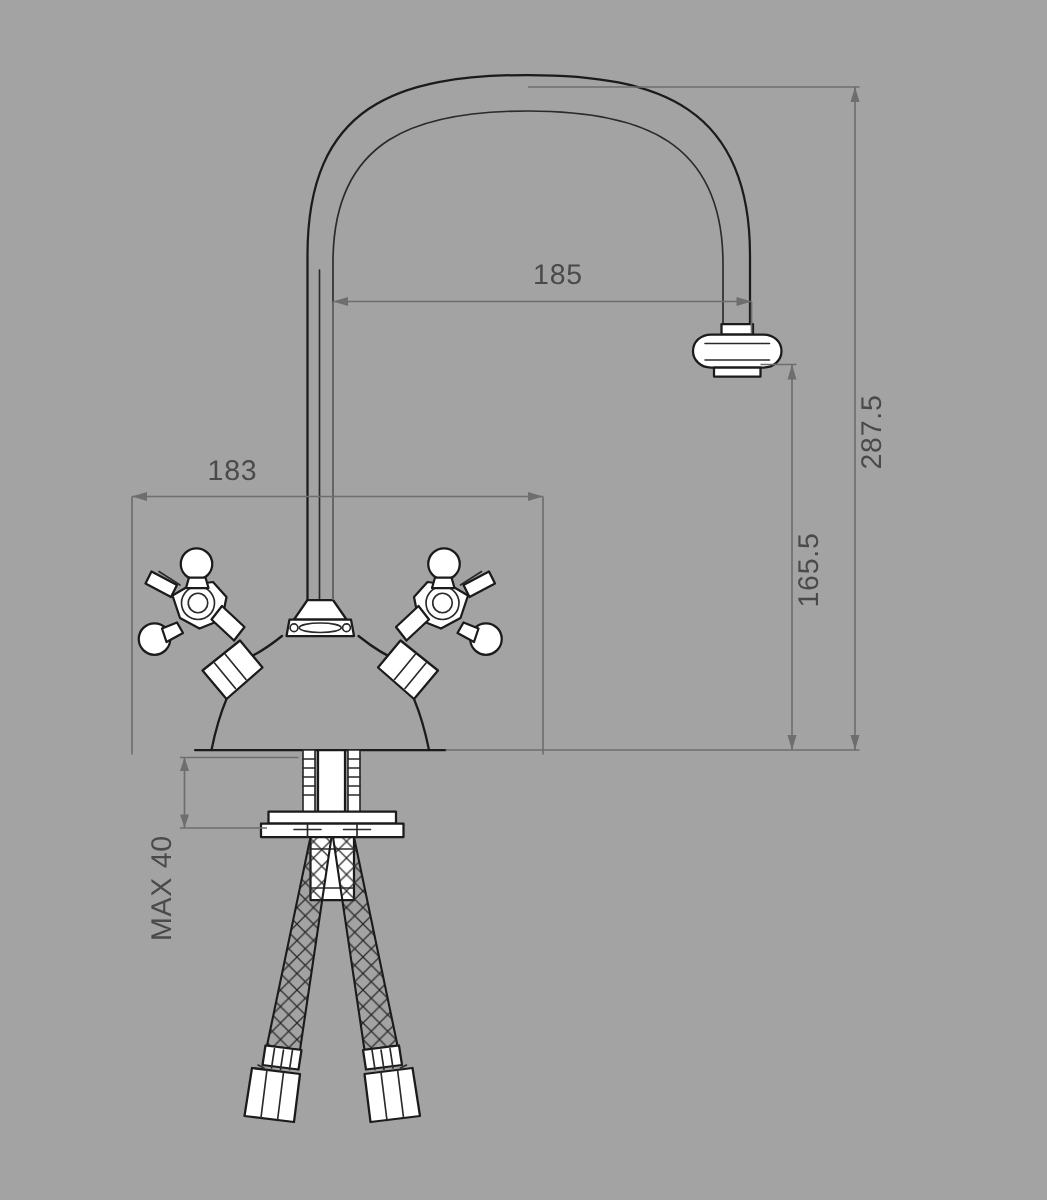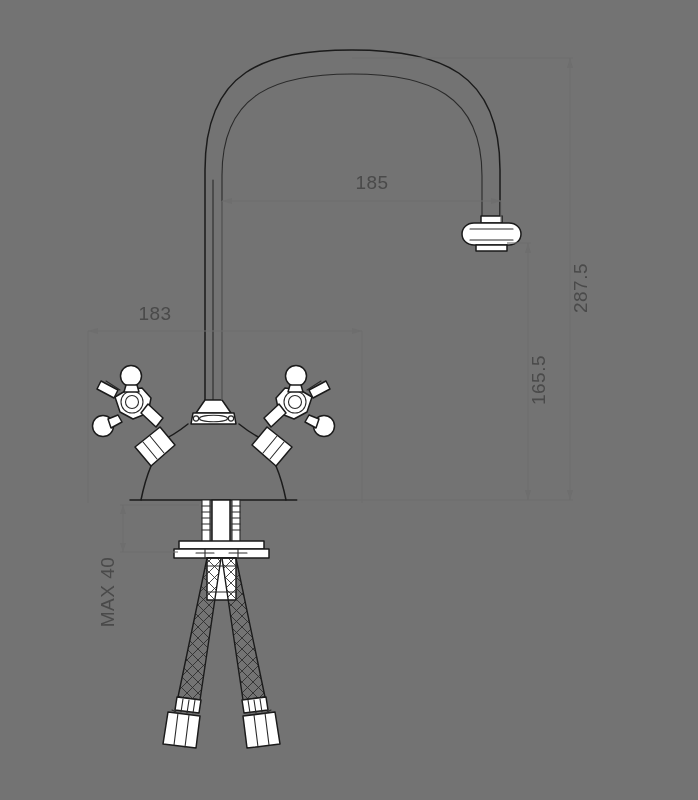--- a/index.html
+++ b/index.html
@@ -10,21 +10,21 @@
   body {
     width: 698px;
     height: 800px;
     font-family: "Liberation Sans", sans-serif;
     overflow: hidden;
   }
   #drawing-root {
     position: relative;
     width: 698px;
     height: 800px;
-    background: #737373;
+    background: #a3a3a3;
   }
   svg#technical-drawing {
     display: block;
     width: 698px;
     height: 800px;
   }
   .prod-line {
     fill: none;
     stroke: #1b1b1b;
     stroke-width: 1.5;

